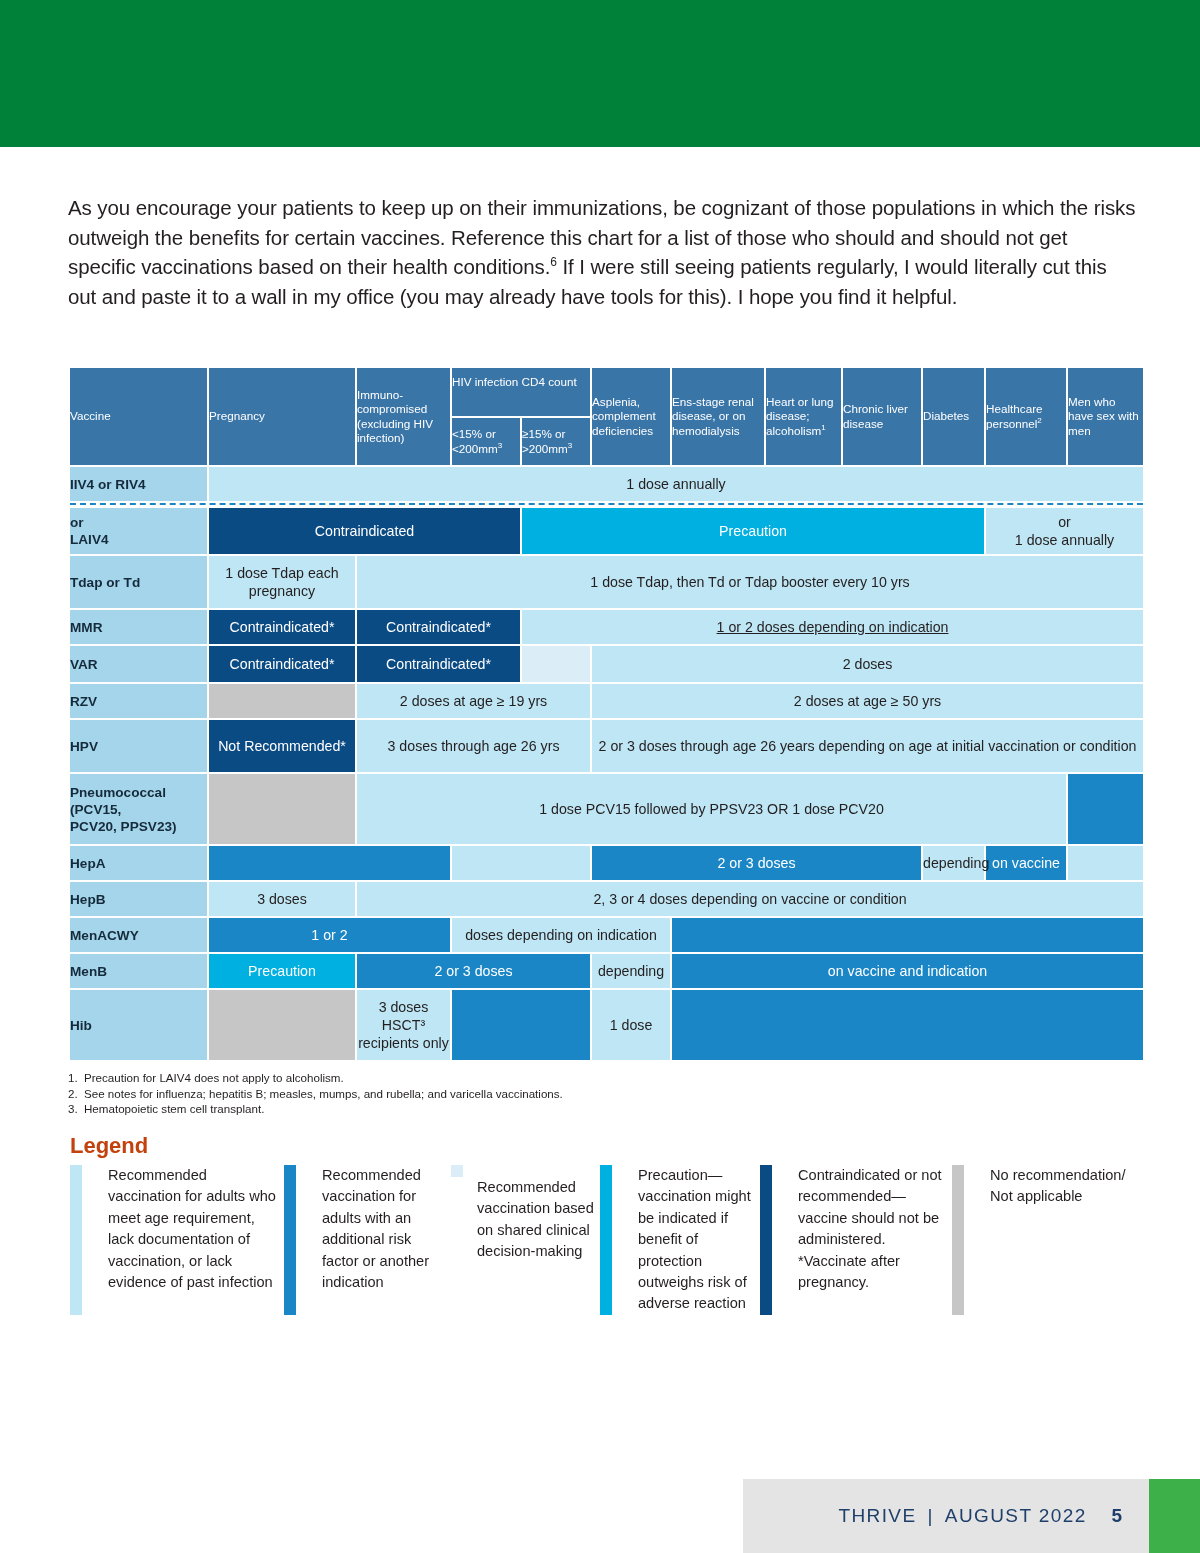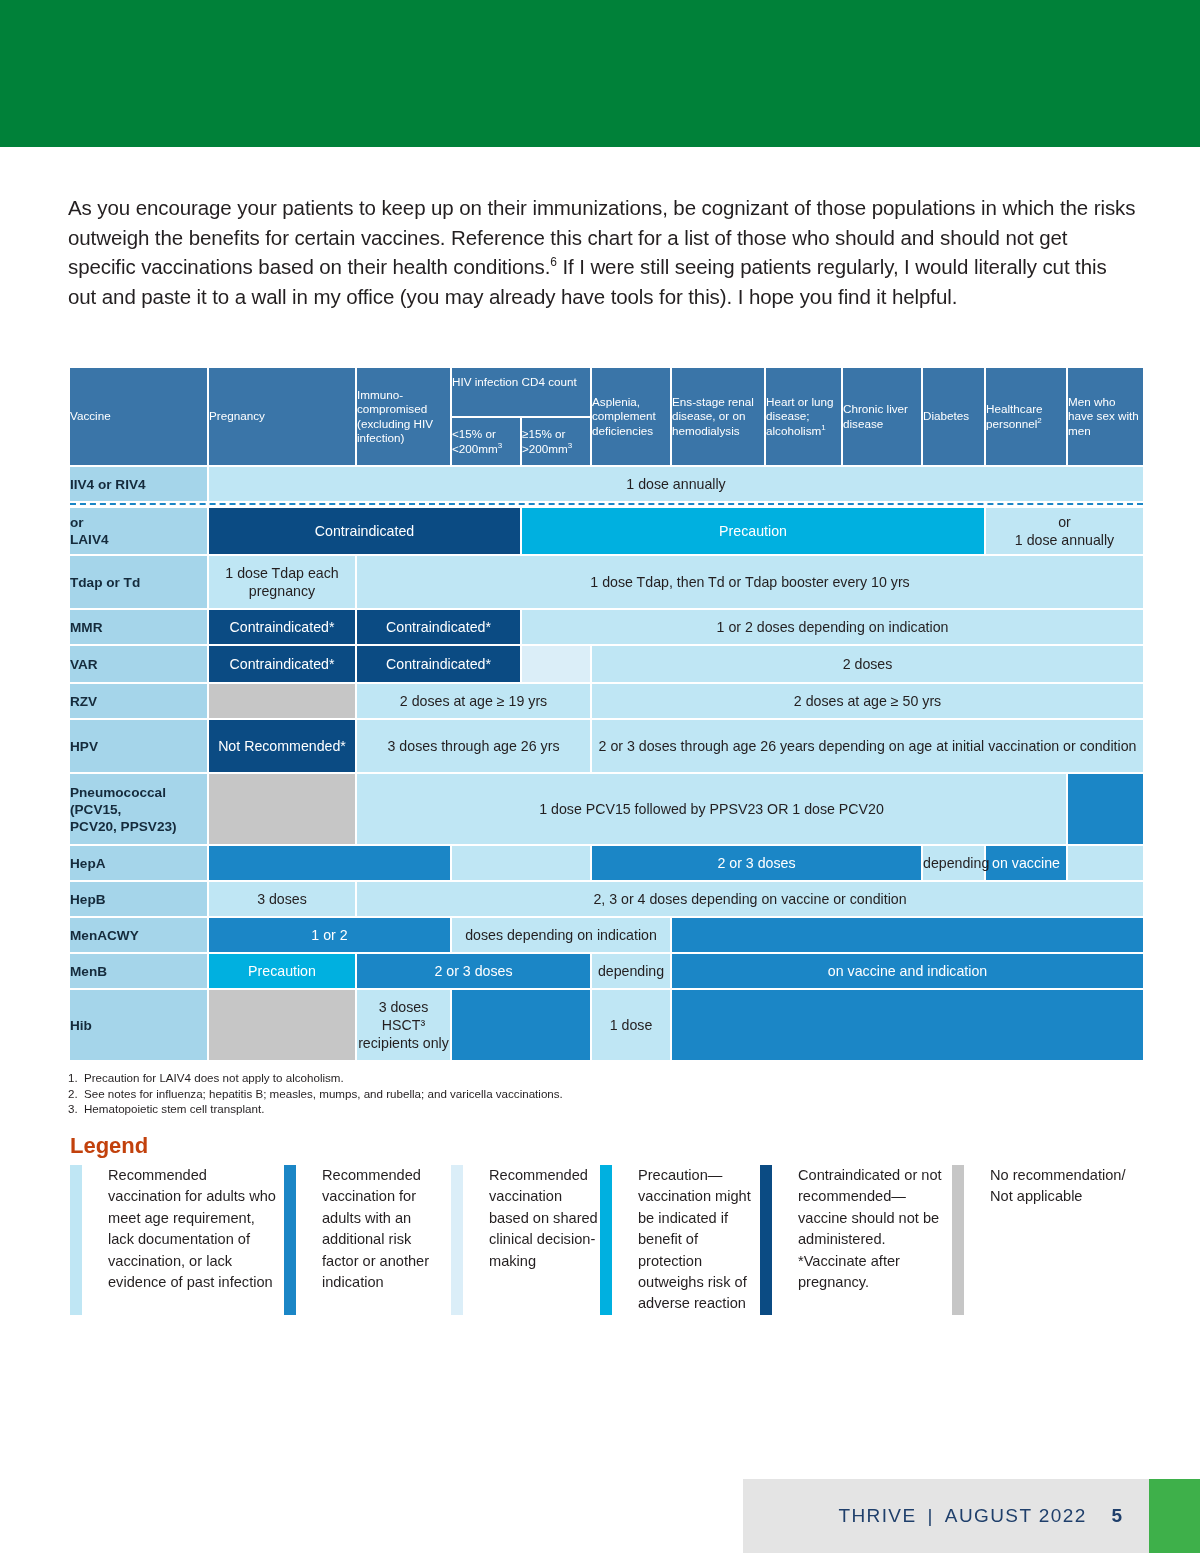--- a/index.html
+++ b/index.html
@@ -130,21 +130,21 @@
   .leg-item { display: flex; }
   .leg-bar { width: 12px; flex: 0 0 12px; }
   .leg-txt {
     padding-left: 26px;
     font-size: 14.6px;
     line-height: 21.4px;
     color: #231f20;
   }
   .leg-0 { width: 214px; }
   .leg-1 { width: 167px; }
-  .leg-2 { width: 149px; }
+  .leg-2 { width: 149px; flex-direction: column; }
   .leg-3 { width: 160px; }
   .leg-4 { width: 192px; }
   .leg-5 { width: 180px; }
 
   
   .footer-bar {
     position: absolute;
     left: 743px; top: 1479px;
     width: 406px; height: 74px;
     background: #e4e4e4;
@@ -230,21 +230,21 @@
         </tr>
         <tr>
           <td class="vname" style="height: 52px;">Tdap or Td</td>
           <td class="cell c-age" colspan="1" style="height: 52px;">1 dose Tdap each pregnancy</td>
           <td class="cell c-age" colspan="10" style="height: 52px;">1 dose Tdap, then Td or Tdap booster every 10 yrs</td>
         </tr>
         <tr>
           <td class="vname" style="height: 34px;">MMR</td>
           <td class="cell c-contra oncontra" colspan="1" style="height: 34px;">Contraindicated*</td>
           <td class="cell c-contra oncontra" colspan="2" style="height: 34px;">Contraindicated*</td>
-          <td class="cell c-age" colspan="8" style="height: 24px;">1 or 2 doses depending on indication</td>
+          <td class="cell c-age" colspan="8" style="height: 24px; text-decoration: underline;">1 or 2 doses depending on indication</td>
         </tr>
         <tr>
           <td class="vname" style="height: 34px;">VAR</td>
           <td class="cell c-contra oncontra" colspan="1" style="height: 34px;">Contraindicated*</td>
           <td class="cell c-contra oncontra" colspan="2" style="height: 34px;">Contraindicated*</td>
           <td class="cell c-scdm" colspan="1" style="height: 34px;"></td>
           <td class="cell c-age" colspan="7" style="height: 36px;">2 doses</td>
         </tr>
         <tr>
           <td class="vname" style="height: 34px;">RZV</td>

